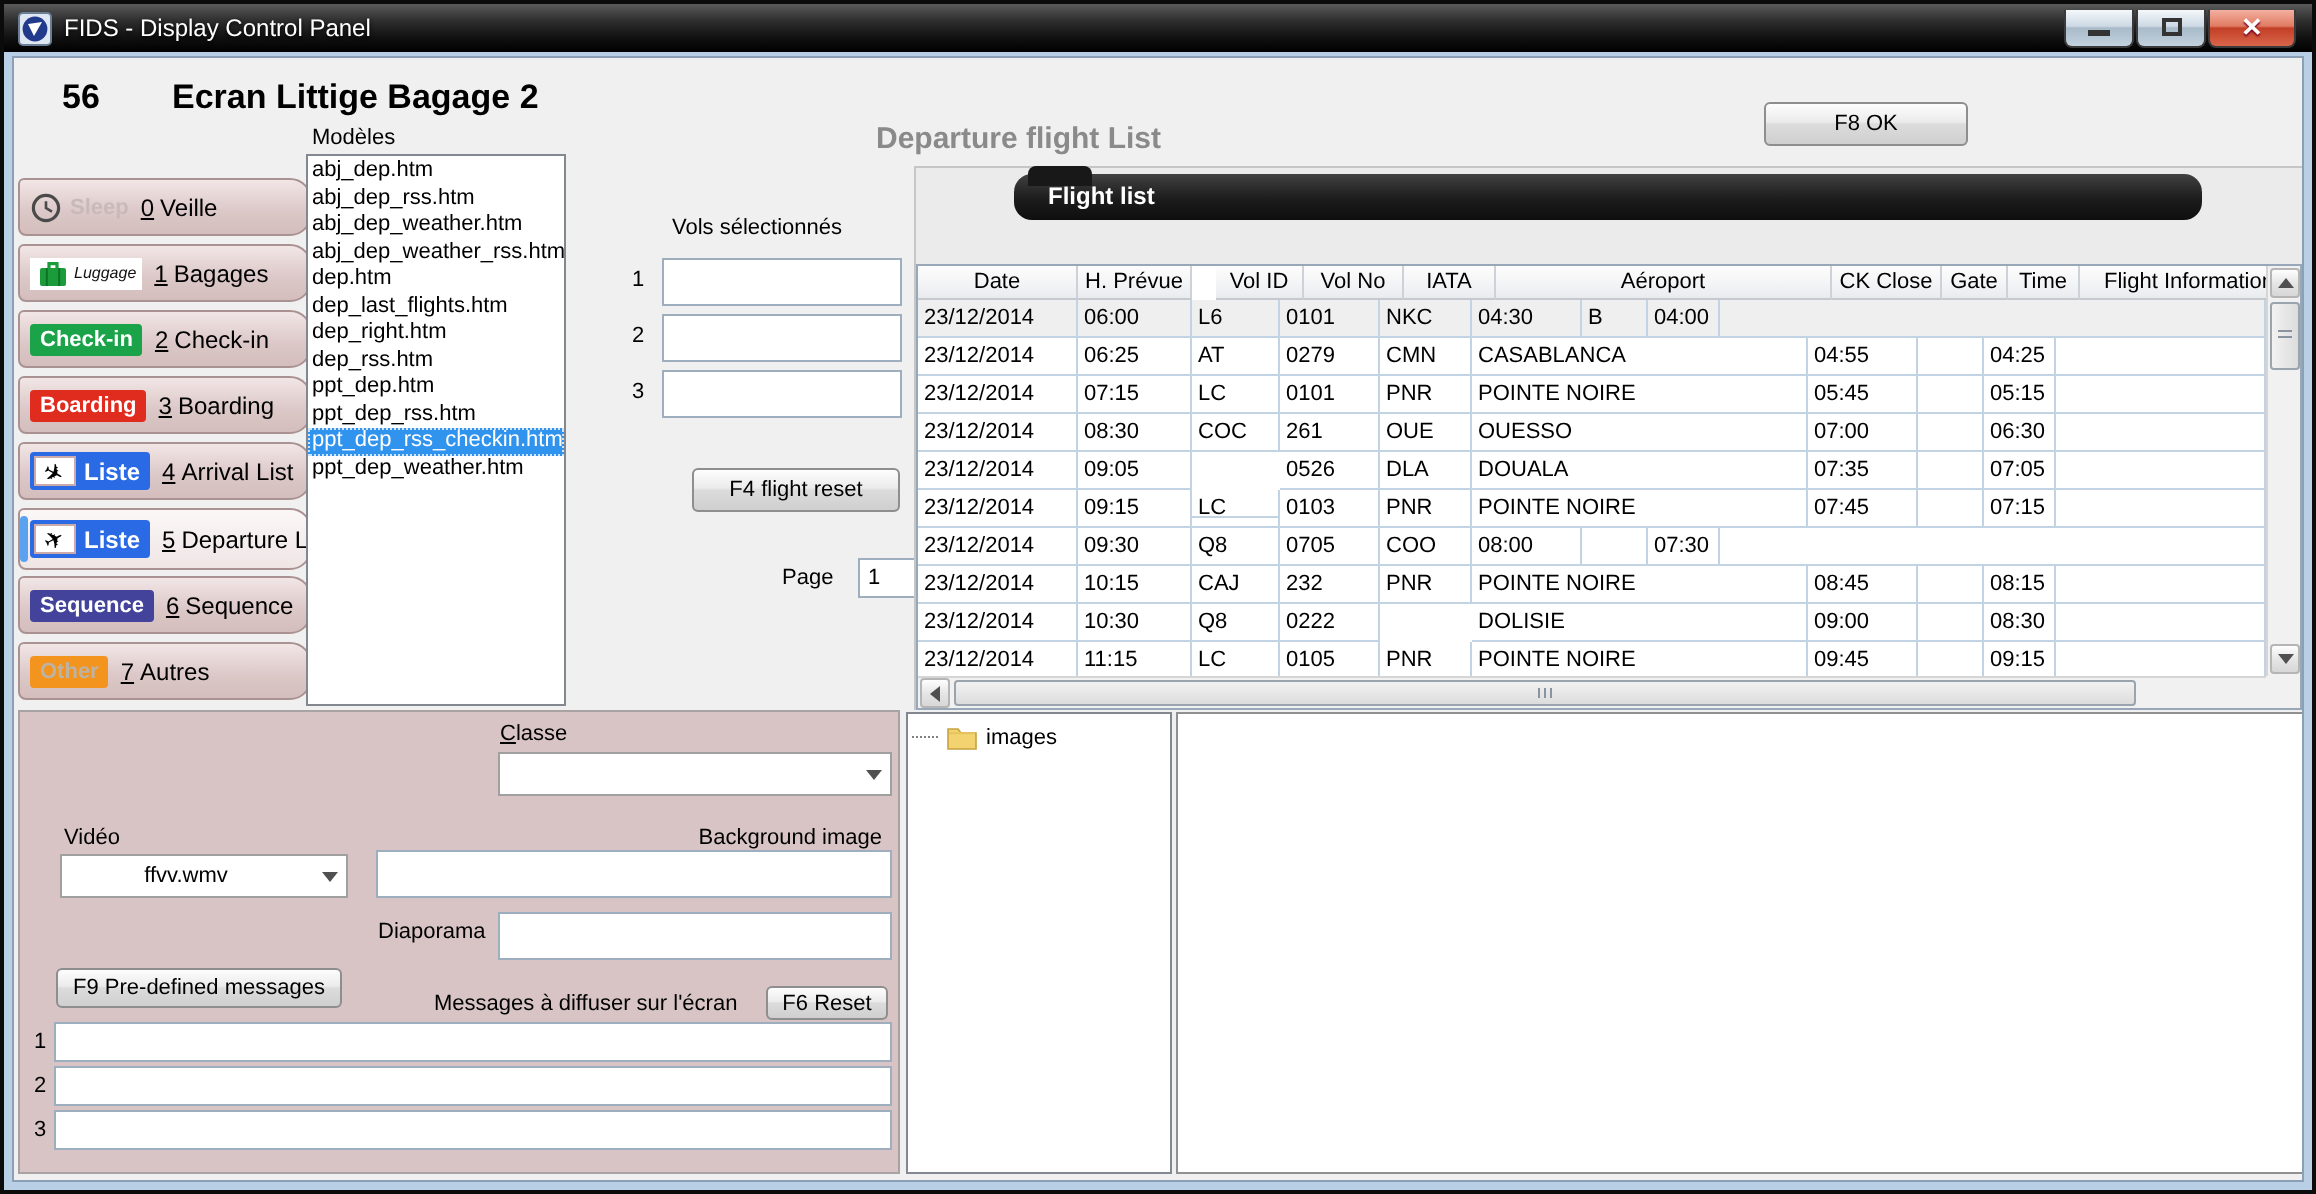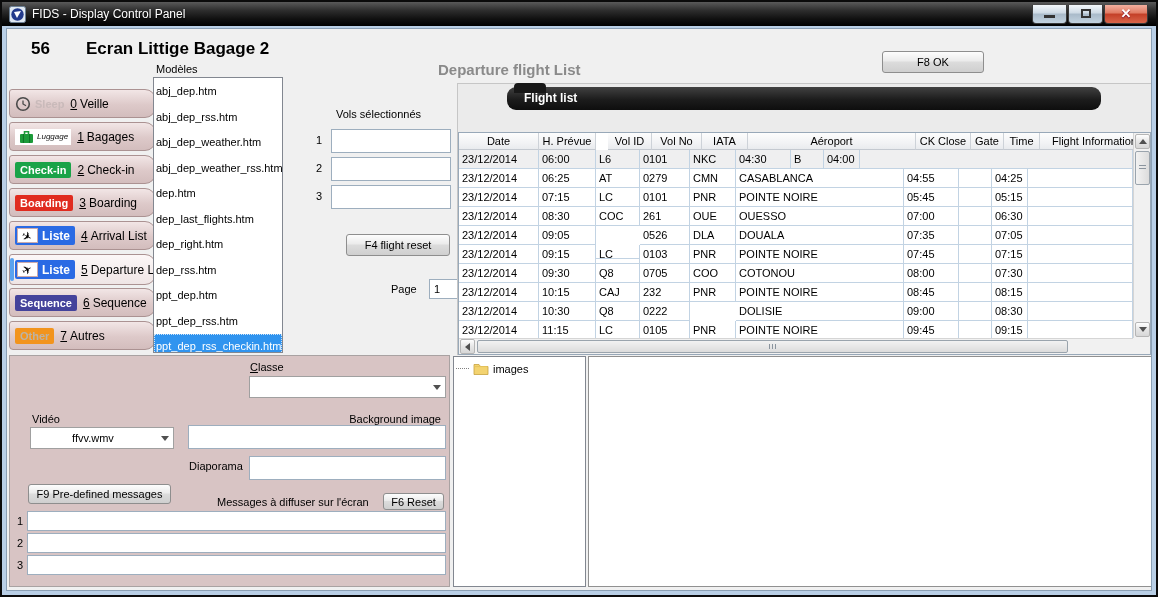--- a/index.html
+++ b/index.html
@@ -33,21 +33,21 @@
   #section-title { position:absolute; left:431px; top:32px; font-size:15px; font-weight:bold; color:#8a8a8a; }
   .btn { position:absolute; background:linear-gradient(180deg,#fdfdfd,#ebebeb 45%,#dcdcdc 50%,#cfcfcf);
     border:1px solid #8e8e8e; border-radius:3px; font-size:11px; font-family:"Liberation Sans",sans-serif;
     display:flex; align-items:center; justify-content:center; cursor:pointer; }
   #f8-ok { left:875px; top:22px; width:102px; height:22px; }
 
   
   #models-label { position:absolute; left:149px; top:34px; font-size:11px; }
   #models-list { position:absolute; left:146px; top:48px; width:130px; height:276px; background:#fff;
     border:1px solid #828790; overflow:hidden; padding-top:1px; }
-  .model-item { font-size:11px; line-height:13.5px; padding:6px 2px; white-space:nowrap; overflow:hidden; cursor:default; }
+  .model-item { font-size:11px; line-height:13.5px; padding:0 2px; white-space:nowrap; overflow:hidden; cursor:default; }
   .model-item.selected { background:#3094ef; color:#fff; outline:1px dotted #d0e4f8; outline-offset:-1px; }
 
   
   .side-tab { position:absolute; left:2px; width:147px; height:29px;
     border:1px solid #ab9292; border-radius:3px 11px 11px 4px;
     background:linear-gradient(180deg,#f2e6e6,#ddc9c9 55%,#d3bdbd);
     display:flex; align-items:center; gap:6px; padding-left:5px; cursor:pointer; }
   .side-tab.selected { background:linear-gradient(180deg,#fcf7f7,#efe5e5); height:31px; }
   .side-tab.selected::before { content:''; position:absolute; left:0px; top:3px; bottom:3px; width:4px;
     background:#5aa2ef; border-radius:2px; }
@@ -339,21 +339,20 @@
                 <div class="td" style="width: 33px;"></div>
                 <div class="td" style="width: 36px;">07:15</div>
                 <div class="td" style="flex: 1 1 0%;"></div>
               </div>
               <div class="tr">
                 <div class="td" style="width: 80px;">23/12/2014</div>
                 <div class="td" style="width: 57px;">09:30</div>
                 <div class="td" style="width: 44px;">Q8</div>
                 <div class="td" style="width: 50px;">0705</div>
                 <div class="td" style="width: 46px;">COO</div>
-                <div class="td" style="width: 168px;">COTONOU</div>
                 <div class="td" style="width: 55px;">08:00</div>
                 <div class="td" style="width: 33px;"></div>
                 <div class="td" style="width: 36px;">07:30</div>
                 <div class="td" style="flex: 1 1 0%;"></div>
               </div>
               <div class="tr">
                 <div class="td" style="width: 80px;">23/12/2014</div>
                 <div class="td" style="width: 57px;">10:15</div>
                 <div class="td" style="width: 44px;">CAJ</div>
                 <div class="td" style="width: 50px;">232</div>

